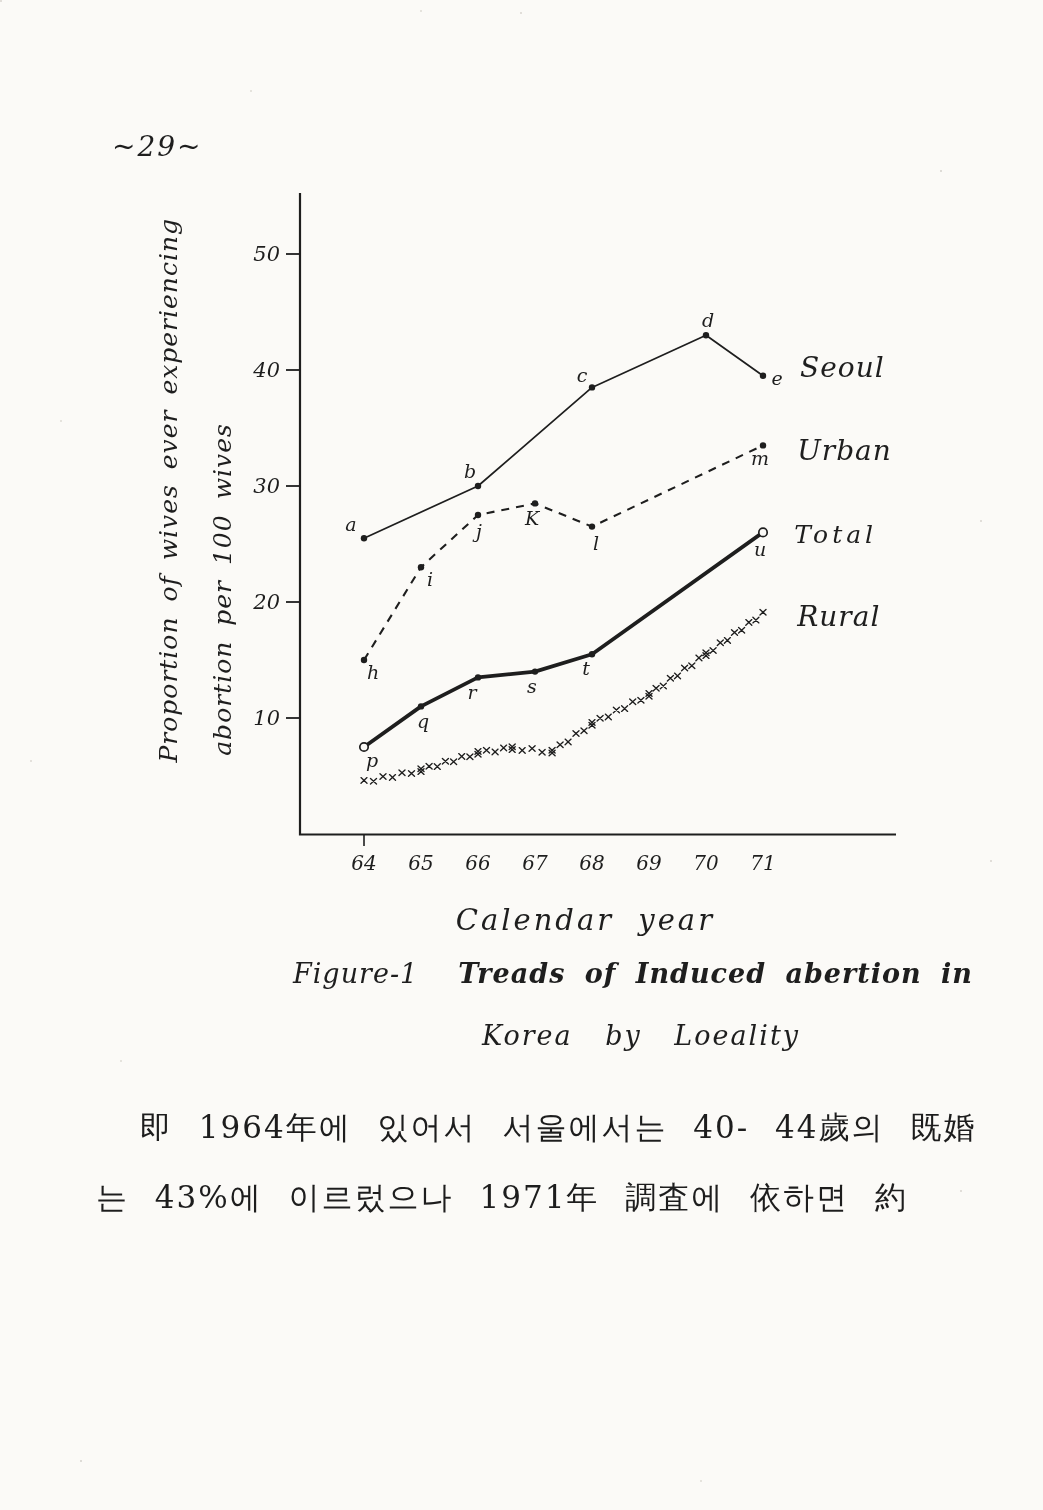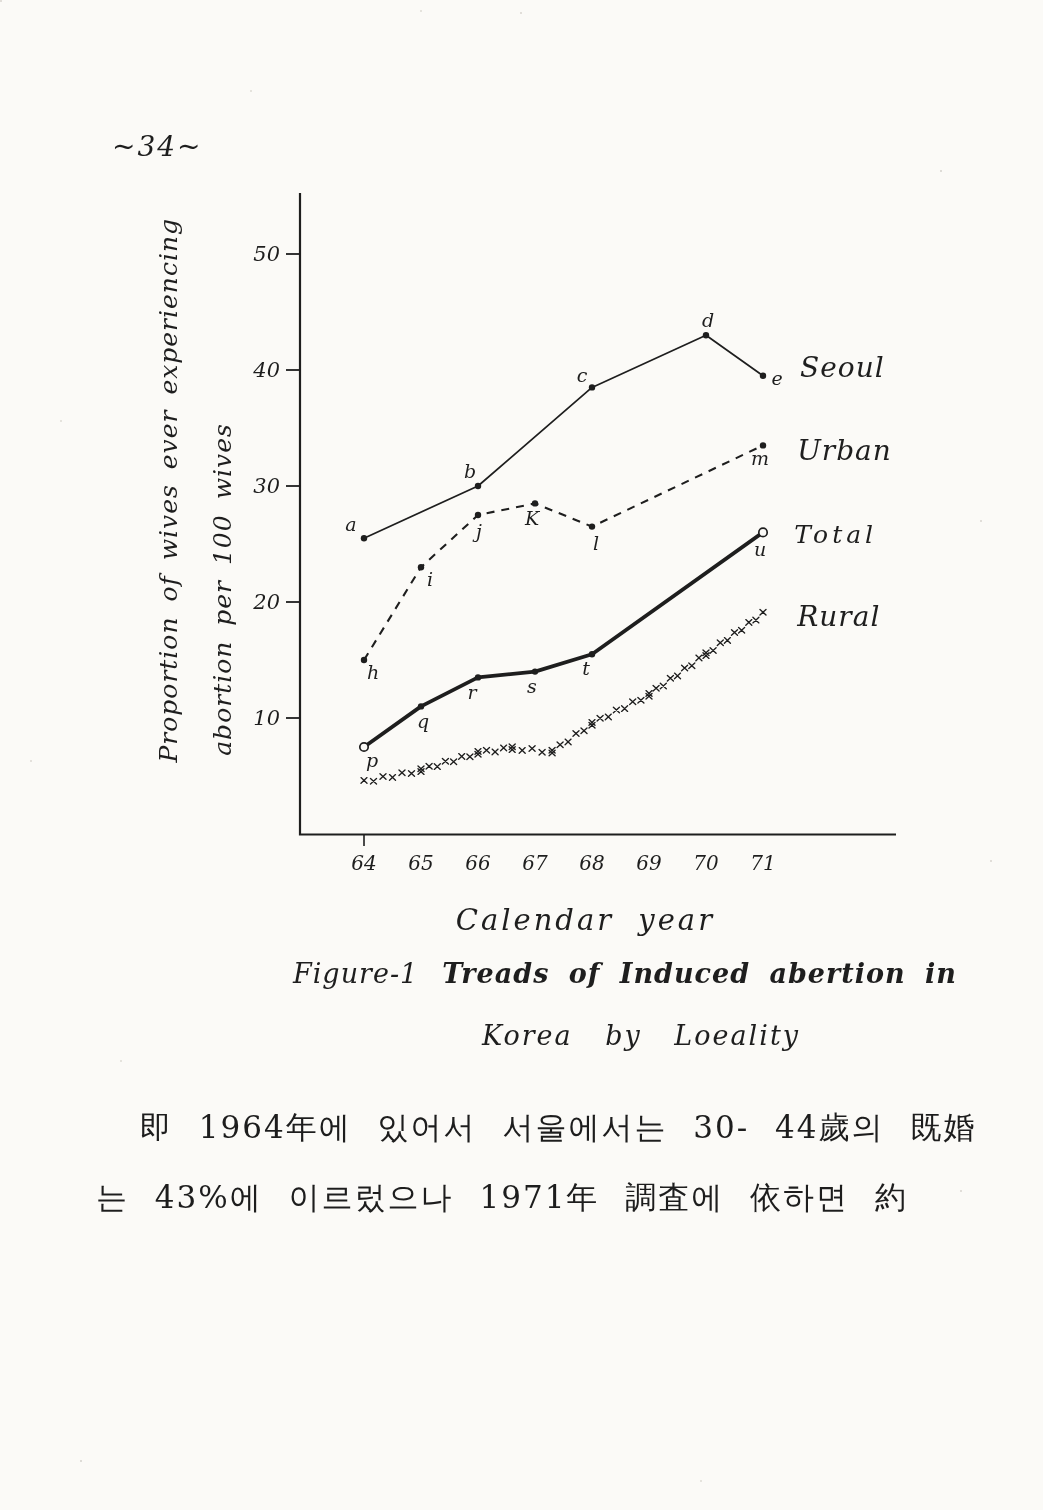--- a/index.html
+++ b/index.html
@@ -11,41 +11,41 @@
   .abs{position:absolute;}
   .hand{font-style:italic; color:#1e1e1e;}
   .pagenum{left:112px; top:130px; font-size:28px; letter-spacing:2px;}
   .ylabel1{left:-102px; top:478px; width:540px; text-align:center;
     transform:rotate(-90deg); font-size:25px; letter-spacing:1px; word-spacing:6px; white-space:nowrap;}
   .ylabel2{left:37px; top:575px; width:370px; text-align:center;
     transform:rotate(-90deg); font-size:25px; letter-spacing:1px; word-spacing:6px; white-space:nowrap;}
   .xlabel{left:375px; top:903px; width:340px; text-align:right;
     font-size:29px; letter-spacing:3px; word-spacing:12px;}
   .cap1{left:293px; top:958px; font-size:27px; white-space:nowrap;}
-  .cap1 .figlabel{margin-right:24px; letter-spacing:1px;}
+  .cap1 .figlabel{margin-right:40px; letter-spacing:1px;}
   .cap1 .captext{letter-spacing:1px; word-spacing:9px;font-weight:bold;}
   .cap2{left:300px; top:1020px; width:500px; text-align:right;
     font-size:27px; letter-spacing:2px; word-spacing:22px;}
   .body-text{left:96px; top:1092px; width:880px; font-size:31px; line-height:70px;}
   .body-text p{margin:0; letter-spacing:2px; word-spacing:14px; white-space:nowrap;}
   .body-text p.indent{text-indent:44px;}
   .speckles{left:0;top:0;width:2px;height:2px;border-radius:50%;background:#d8d5cf;
     box-shadow:520px 12px #d8d5cf, 250px 90px #dedbd5, 940px 170px #d5d2cc,
       60px 420px #dedbd5, 980px 520px #d8d5cf, 30px 760px #dcd9d3,
       990px 860px #d8d5cf, 120px 1060px #dedbd5, 960px 1190px #d8d5cf,
       80px 1460px #d5d2cc, 700px 1480px #dedbd5, 420px 10px #dedbd5;}
   svg text{font-family:"DejaVu Serif","Liberation Serif",serif;}
 </style>
 </head>
 <body>
 
 <div class="page">
   <div class="abs speckles"></div>
 
-  <div class="abs hand pagenum">~34~</div>
+  <div class="abs hand pagenum">~29~</div>
 
   <div>
     <div class="abs hand ylabel1">Proportion of wives ever experiencing</div>
     <div class="abs hand ylabel2">abortion per 100 wives</div>
 
     <svg id="chart-svg" class="abs" style="left:250px; top:180px;" width="700" height="720" viewBox="0 0 700 720">
         <path d="M50 13 L50 654.5 L646 654.5" fill="none" stroke="#1e1e1e" stroke-width="2.2"></path>
         <line x1="114" y1="655" x2="114" y2="666" stroke="#1e1e1e" stroke-width="1.6"></line>
         <line x1="36" y1="538" x2="51" y2="538" stroke="#1e1e1e" stroke-width="1.8"></line>
         <text x="30" y="545" font-size="21" font-style="italic" fill="#1e1e1e" text-anchor="end" letter-spacing="0">10</text>
@@ -111,16 +111,16 @@
 
     <div class="abs hand xlabel">Calendar year</div>
 
     <div class="abs hand cap1">
       <span class="figlabel">Figure-1</span><span class="captext">Treads of Induced abertion in</span>
     </div>
     <div class="abs hand cap2">Korea by Loeality</div>
   </div>
 
   <div class="abs body-text">
-    <p class="indent">即 1964年에  있어서  서울에서는  30- 44歲의  既婚</p>
+    <p class="indent">即 1964年에  있어서  서울에서는  40- 44歲의  既婚</p>
     <p>는  43%에  이르렀으나  1971年  調査에  依하면  約</p>
   </div>
 </div>
 
 </body></html>

